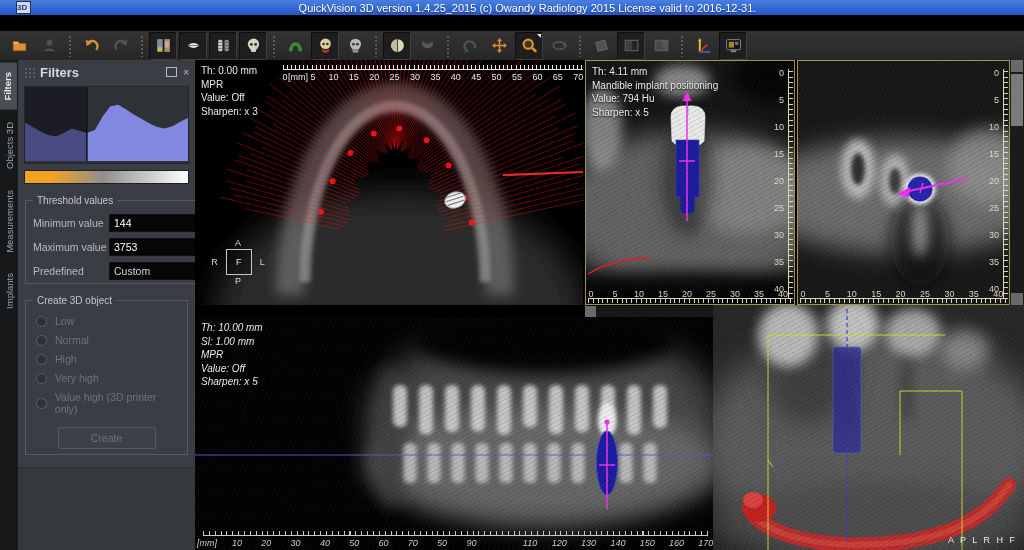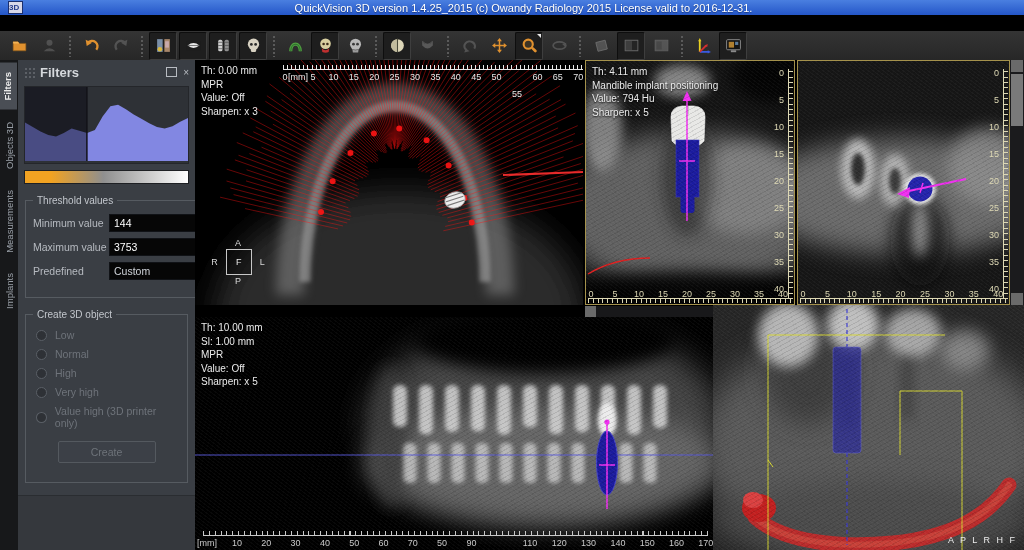--- a/index.html
+++ b/index.html
@@ -1,20 +1,20 @@
 <!DOCTYPE html>
 <html><head>
 <meta charset="utf-8">
 <style>
   html,body{margin:0;padding:0;background:#000;}
   body{font-family:"Liberation Sans","DejaVu Sans",sans-serif;-webkit-font-smoothing:antialiased;}
   #app{position:relative;width:1024px;height:550px;overflow:hidden;background:#000;}
   
   #titlebar{position:absolute;left:0;top:0;width:1024px;height:15px;background:linear-gradient(#4a7fe0,#2456c8);display:flex;align-items:center;}
-  #appicon{width:13px;height:11px;margin-left:8px;background:#d8d8e8;color:#223a8a;font-size:8px;font-weight:bold;line-height:11px;text-align:left;border:1px solid #1a2f6e;}
+  #appicon{width:13px;height:11px;margin-left:16px;background:#d8d8e8;color:#223a8a;font-size:8px;font-weight:bold;line-height:11px;text-align:left;border:1px solid #1a2f6e;}
   #wtitle{flex:1;text-align:center;color:#fff;font-size:11px;text-shadow:0 1px 1px rgba(0,0,0,.4);}
   
   #menubar{position:absolute;left:0;top:15px;width:1024px;height:16px;background:#3d403d;display:flex;align-items:center;border-bottom:1px solid #222;}
   .mitem{padding:0 11px;color:#e6e6e6;font-size:11px;line-height:16px;cursor:default;}
   
   #toolbar{position:absolute;left:0;top:31px;width:1024px;height:29px;background:linear-gradient(#343434,#272727);display:flex;align-items:center;padding-left:4px;box-sizing:border-box;}
   .tsep{width:4px;height:22px;margin:0 4px;background-image:radial-gradient(#5a5a5a 28%,transparent 32%);background-size:4px 4px;}
   .tbtn{position:relative;width:26px;height:26px;display:flex;align-items:center;justify-content:center;border:1px solid transparent;border-radius:2px;margin:0 1px;}
   .tbtn.pressed{background:#1e1e1e;border-color:#0e0e0e #3e3e3e #3e3e3e #0e0e0e;}
   .tbtn.disabled svg{opacity:.4;filter:grayscale(1);}
@@ -25,21 +25,21 @@
   .vtab.active{background:#4a4e55;color:#ececec;font-weight:bold;margin-left:0;padding-left:4px;}
   
   #panel{position:absolute;left:18px;top:60px;width:177px;height:490px;background:#3a3e44;box-sizing:border-box;display:flex;flex-direction:column;}
   #phead{display:flex;align-items:center;padding:5px 6px 3px 6px;}
   #pgrip{width:12px;height:12px;margin-right:4px;background-image:radial-gradient(#5c6066 32%,transparent 36%);background-size:4px 4px;}
   #ptitle{flex:1;color:#d6d9dd;font-size:13px;font-weight:bold;}
   .phbtn{color:#b8bcc2;font-size:10px;margin-left:6px;cursor:default;}
   #floatbtn{width:9px;height:8px;border:1px solid #b8bcc2;display:inline-block;}
   #histbox{position:relative;margin:3px 6px 0 6px;height:76px;border:1px solid #24262a;background:#2e3136;}
   #gradbar{margin:6px 6px 0 6px;height:12px;border:1px solid #1e2024;}
-  .fs{border:1px solid #565b61;margin:11px 7px 0 7px;padding:2px 7px 17px 7px;}
+  .fs{border:1px solid #565b61;margin:11px 7px 0 7px;padding:2px 7px 3px 7px;}
   .fs legend{font-size:10px;color:#c2c6cc;padding:0 4px;}
   .frow{display:flex;align-items:center;margin:6px 0 0 0;}
   .frow label{flex:0 0 76px;font-size:10.5px;color:#b6bac0;}
   .tinwrap{flex:1;display:flex;}
   .tin{flex:1;min-width:0;background:#060606;border:1px solid #101216;color:#fff;font-size:10.5px;height:16px;padding:0 4px;font-family:inherit;}
   .spin{width:13px;display:flex;flex-direction:column;border:1px solid #101216;border-left:none;}
   .spin b{flex:1;background:#41454c;color:#c8ccd2;font-size:4.5px;line-height:7px;text-align:center;font-weight:normal;}
   .dd{flex:1;display:flex;background:#060606;border:1px solid #101216;height:16px;align-items:center;}
   .dd span{flex:1;color:#cfd3d9;font-size:10.5px;padding:0 4px;}
   .dd b{width:14px;background:#41454c;color:#c8ccd2;font-size:6px;text-align:center;line-height:16px;font-weight:normal;}
@@ -478,21 +478,21 @@
         <span class="rlbl" style="left: 30px; top: 7px;">5</span>
         <span class="rlbl" style="left: 50.4px; top: 7px;">10</span>
         <span class="rlbl" style="left: 70.8px; top: 7px;">15</span>
         <span class="rlbl" style="left: 91.2px; top: 7px;">20</span>
         <span class="rlbl" style="left: 111.6px; top: 7px;">25</span>
         <span class="rlbl" style="left: 132px; top: 7px;">30</span>
         <span class="rlbl" style="left: 152.4px; top: 7px;">35</span>
         <span class="rlbl" style="left: 172.8px; top: 7px;">40</span>
         <span class="rlbl" style="left: 193.2px; top: 7px;">45</span>
         <span class="rlbl" style="left: 213.6px; top: 7px;">50</span>
-        <span class="rlbl" style="left: 234px; top: 7px; margin-top: 17px;">55</span>
+        <span class="rlbl" style="left: 234px; top: 7px;">55</span>
         <span class="rlbl" style="left: 254.4px; top: 7px;">60</span>
         <span class="rlbl" style="left: 274.8px; top: 7px;">65</span>
         <span class="rlbl" style="left: 295.2px; top: 7px;">70</span>
         <span class="rlbl" style="left: 15px; top: 7px;">[mm]</span>
       </div>
     <div id="orient">
       <div>A</div>
       <div class="omid">
         <span>R</span>
         <span id="obox">F</span>
@@ -653,21 +653,21 @@
     <span class="sthumb"></span>
     <span class="sbtn" style="bottom:0;"></span>
   </div>
   <div id="hsb">
     <span class="sbtn" style="left:0;"></span>
     <span class="sthumb"></span>
     <span class="sbtn" style="right:0;"></span>
   </div>
   <div id="corner"></div>
 
-  <div class="view" id="vPano" style="left:195px;top:317px;width:518px;height:233px;">
+  <div class="view" id="vPano" style="left:195px;top:317px;width:518px;height:233px;font-style:italic;">
     <svg id="pansvg" width="518" height="233">
         <defs>
           <filter id="b2_pansvg" x="-60%" y="-60%" width="220%" height="220%">
             <feGaussianBlur stdDeviation="2"></feGaussianBlur>
           </filter>
           <filter id="b4_pansvg" x="-60%" y="-60%" width="220%" height="220%">
             <feGaussianBlur stdDeviation="4"></feGaussianBlur>
           </filter>
           <filter id="b6_pansvg" x="-60%" y="-60%" width="220%" height="220%">
             <feGaussianBlur stdDeviation="6"></feGaussianBlur>

